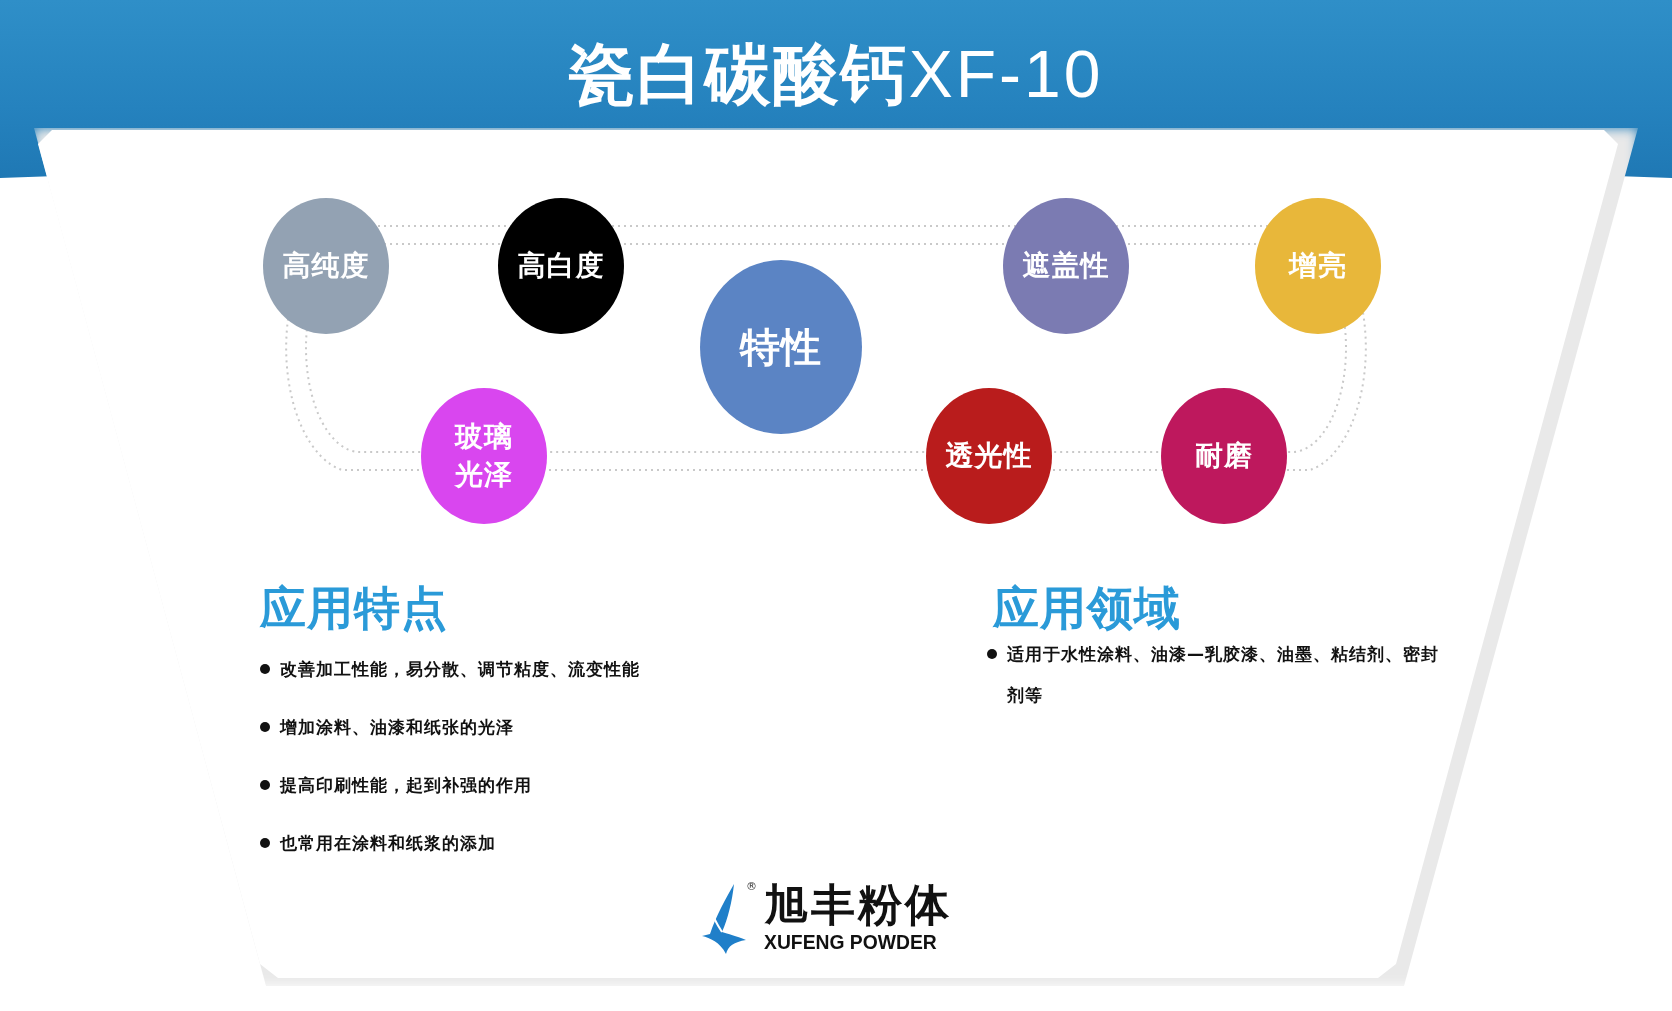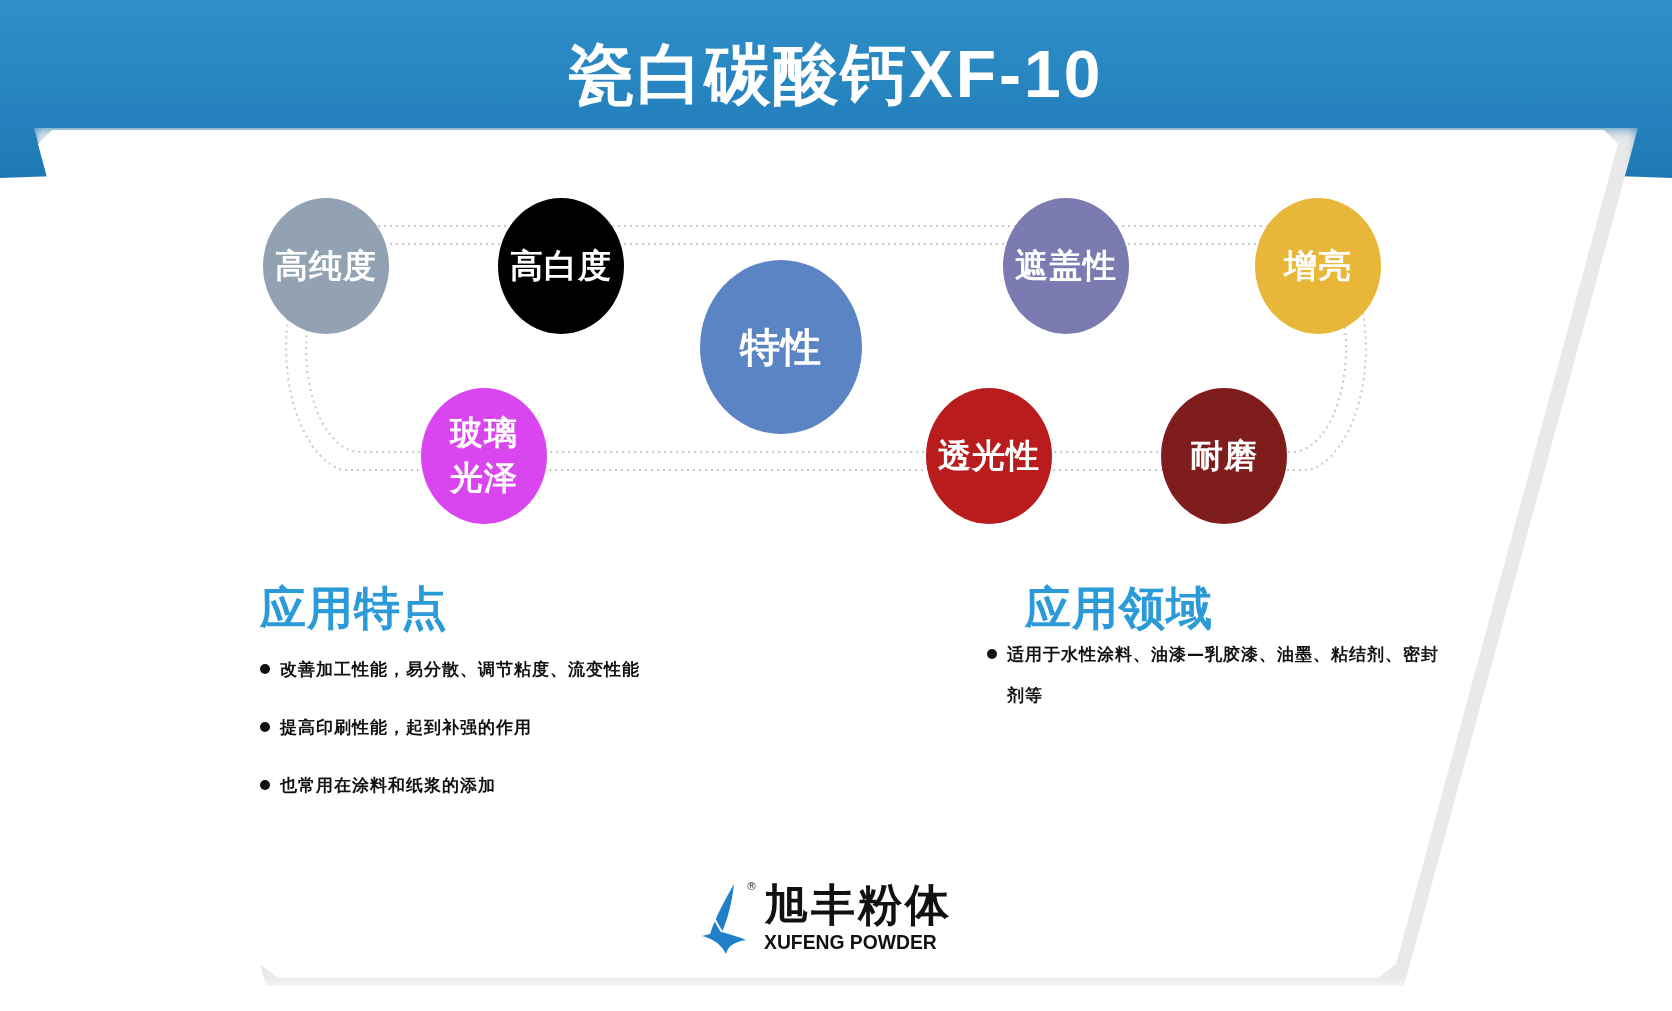--- a/index.html
+++ b/index.html
@@ -9,41 +9,41 @@
     .header-band {
       position: absolute; left: 0; top: 0; width: 1672px; height: 180px;
       background: linear-gradient(to bottom, #2f8fc8 0%, #2582be 60%, #1f78b4 100%);
       clip-path: polygon(0 0, 1672px 0, 1672px 178px, 1500px 172px, 836px 150px, 170px 172px, 0 178px);
     }
     .page-title {
       position: absolute; left: 0; top: 30px; width: 1672px; text-align: center;
       color: #ffffff; font-size: 66px; font-weight: bold; letter-spacing: 2px;
       white-space: nowrap;
     }
-    .page-title .model { font-family: "Liberation Sans", sans-serif; font-weight: bold; letter-spacing: 3px; }
+    .page-title .model { font-family: "Liberation Sans", sans-serif; font-weight: normal; letter-spacing: 3px; }
 
     .card-shadow {
       position: absolute; left: 34px; top: 128px; width: 1604px; height: 858px;
       clip-path: polygon(0 0, 100% 0, 1370px 100%, 232px 100%);
       background: #e9e9e9;
       filter: blur(6px);
     }
     .card {
       position: absolute; left: 38px; top: 130px; width: 1580px; height: 848px;
       background: #ffffff;
       clip-path: polygon(14px 0, 1566px 0, 1580px 14px, 1358px 834px, 1340px 848px, 240px 848px, 222px 834px, 0 14px);
     }
 
     
     .track { position: absolute; left: 270px; top: 222px; width: 1112px; height: 252px; pointer-events: none; }
 
     .bubble {
       position: absolute; border-radius: 50%; color: #ffffff; font-weight: bold;
       display: flex; align-items: center; justify-content: center; text-align: center;
-      font-size: 33px; line-height: 1.35; letter-spacing: 1px;
+      font-size: 28px; line-height: 1.35; letter-spacing: 1px;
     }
     .bubble span { white-space: pre-line; }
     .b-small { width: 126px; height: 136px; }
     .b-center { width: 162px; height: 174px; font-size: 40px; }
 
     .section-title {
       position: absolute; color: #2a9ad8; font-size: 46px; font-weight: bold; letter-spacing: 1px;
     }
     .bullet-list { position: absolute; list-style: none; }
     .bullet-list li {
@@ -103,33 +103,34 @@
   <div class="bubble b-center" style="left:700px; top:260px; background:#5b84c4;">
     <span>特性</span>
   </div>
   <div class="bubble b-small" style="left:421px; top:388px; background:#d946ef;">
     <span>玻璃
 光泽</span>
   </div>
   <div class="bubble b-small" style="left:926px; top:388px; background:#b91c1c;">
     <span>透光性</span>
   </div>
-  <div class="bubble b-small" style="left:1161px; top:388px; background:#7f1d1d;">
+  <div class="bubble b-small" style="left:1161px; top:388px; background:#be185d;">
     <span>耐磨</span>
   </div>
 </div>
 
 <h2 class="section-title" style="left:260px; top:578px;">应用特点</h2>
 <ul class="bullet-list left-list" style="left:258px; top:640px;">
   <li>改善加工性能，易分散、调节粘度、流变性能</li>
+  <li>增加涂料、油漆和纸张的光泽</li>
   <li>提高印刷性能，起到补强的作用</li>
   <li>也常用在涂料和纸浆的添加</li>
 </ul>
 
-<h2 class="section-title" style="left:993px; top:578px;margin-left:32px;">应用领域</h2>
+<h2 class="section-title" style="left:993px; top:578px;">应用领域</h2>
 <ul class="bullet-list right-list" style="left:985px; top:634px;">
   <li>适用于水性涂料、油漆—乳胶漆、油墨、粘结剂、密封剂等</li>
 </ul>
 
 <div class="logo">
   <svg class="logo-mark" viewBox="0 0 62 74">
     <path d="M 36 2 C 28 16 18 34 12 52 L 4 54 C 12 56 22 60 28 72 C 30 64 36 60 48 58 C 38 54 30 52 24 50 C 30 36 34 20 36 2 Z" fill="#1f7fc9"></path>
     <path d="M 24 50 C 20 44 18 40 16 36" stroke="#ffffff" stroke-width="2" fill="none"></path>
   </svg>
   <span class="logo-reg">®</span>

